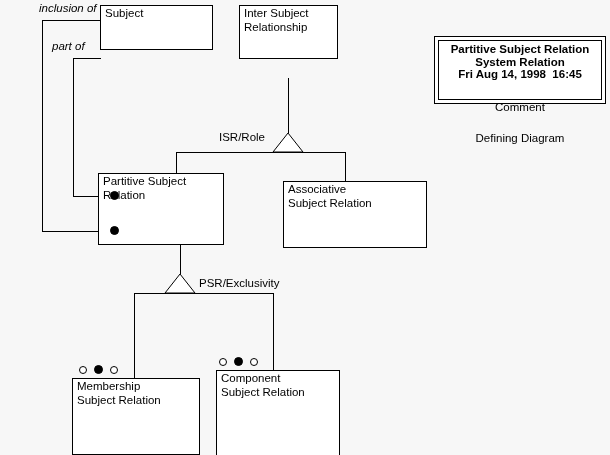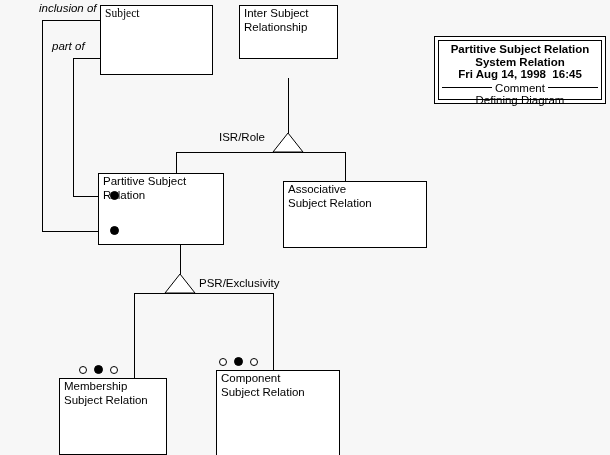--- a/index.html
+++ b/index.html
@@ -121,23 +121,24 @@
     font-size: 11.5px;
     line-height: 12.5px;
     color: #000000;
     white-space: pre;
   }
   .tb-line.bold { font-weight: bold; }
   .tb-sep {
     display: flex;
     align-items: center;
     justify-content: center;
-    gap: 3px;
+    gap: 18px;
     margin-top: 1px;
     padding: 0 3px;
+    flex-direction: column;
   }
   .tb-sep .rule {
     flex: 1 1 auto;
     height: 0;
     border-top: 1px solid #000000;
   }
   .tb-sep .sep-text {
     flex: 0 0 auto;
     font-size: 11.5px;
     line-height: 12.5px;
@@ -171,40 +172,40 @@
   <div class="vline" style="left:180px; top:245px; height:29px;"></div>
   <div class="tri" style="left:180px; top:274px;">
     <svg width="40" height="22" viewBox="0 0 40 22" style="position:absolute; left:-20px; top:0;">
       <polygon points="20,0 5,19 35,19" fill="#ffffff" stroke="#000000" stroke-width="1"></polygon>
     </svg>
   </div>
   <div class="hline" style="left:134px; top:293px; width:140px;"></div>
   <div class="vline" style="left:134px; top:293px; height:85px;"></div>
   <div class="vline" style="left:273px; top:293px; height:77px;"></div>
 
-  <div class="node" style="left:100px; top:5px; width:113px; height:70px;font-family:Liberation Serif, serif;">
+  <div class="node" style="left:100px; top:5px; width:113px; height:45px;">
     <span class="node-label">Subject</span>
   </div>
 
   <div class="node" style="left:239px; top:5px; width:99px; height:54px;">
     <span class="node-label">Inter Subject
 Relationship</span>
   </div>
 
   <div class="node" style="left:98px; top:173px; width:126px; height:72px;">
     <span class="node-label">Partitive Subject
 Relation</span>
   </div>
 
   <div class="node" style="left:283px; top:181px; width:144px; height:67px;">
     <span class="node-label">Associative
 Subject Relation</span>
   </div>
 
-  <div class="node" style="left:59px; top:378px; width:108px; height:77px;">
+  <div class="node" style="left:72px; top:378px; width:128px; height:77px;">
     <span class="node-label">Membership
 Subject Relation</span>
   </div>
 
   <div class="node" style="left:216px; top:370px; width:124px; height:100px;">
     <span class="node-label">Component
 Subject Relation</span>
   </div>
 
   <div class="dot filled" style="left:110px; top:191px;"></div>

